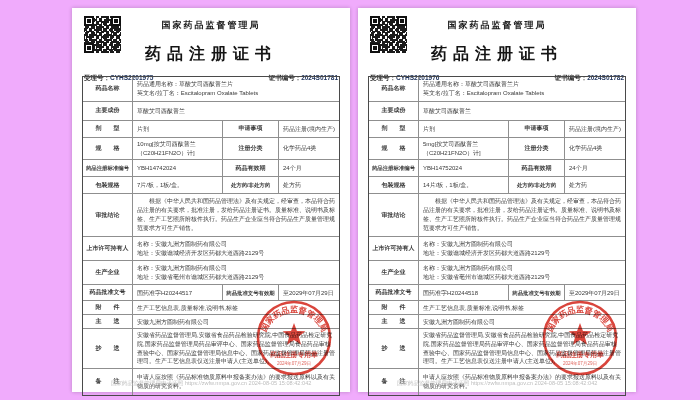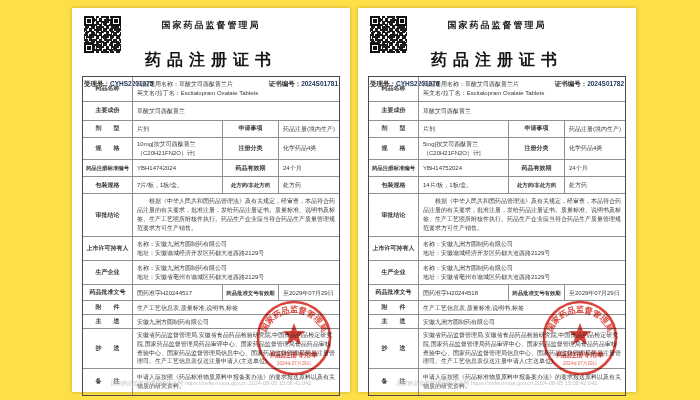--- a/index.html
+++ b/index.html
@@ -1,28 +1,28 @@
 <!DOCTYPE html>
 <html><head>
 <meta charset="utf-8">
 <style>
   html,body{margin:0;padding:0;}
-  .canvas{position:relative;width:700px;height:400px;background:#fde047;overflow:hidden;
+  .canvas{position:relative;width:700px;height:400px;background:#f0abfc;overflow:hidden;
           font-family:"Liberation Sans","DejaVu Sans",sans-serif;color:#333;}
   .cert{position:absolute;top:8px;width:278px;height:384px;background:#fff;
         box-shadow:0 0 4px rgba(0,0,0,.22);}
   .cert.c0{left:72px}.cert.c1{left:358px}
   .qr{position:absolute;left:12px;top:8px;width:37px;height:37px;background:
       repeating-conic-gradient(#1b1b1b 0 25%, transparent 0 50%) 0 0/5px 5px,
       repeating-conic-gradient(transparent 0 25%, #1b1b1b 0 50%) 1px 2px/7px 7px,#fff;}
   .qr .f{position:absolute;width:10px;height:10px;border:2px solid #111;background:#fff;box-sizing:border-box;}
   .qr .f::after{content:"";position:absolute;inset:1px;background:#111;}
   .qr .f.tl{left:0;top:0}.qr .f.tr{right:0;top:0}.qr .f.bl{left:0;bottom:0}
   .agency{text-align:center;font-size:9px;font-weight:bold;letter-spacing:2px;padding-top:11px;color:#1d1d1d;}
-  .cert-title{text-align:center;font-size:16px;font-weight:bold;letter-spacing:6px;margin-top:18px;color:#141414;
+  .cert-title{text-align:center;font-size:16px;font-weight:bold;letter-spacing:6px;margin-top:12px;color:#141414;
               font-family:Liberation Serif, serif;}
   .meta{display:flex;justify-content:space-between;font-size:6.5px;font-weight:bold;
         margin:9px 12px 3px 12px;color:#2b2b2b;}
   .meta .v{color:#20355e;}
   .tbl{position:absolute;left:10px;right:10px;top:68px;border:1px solid #4a4a4a;}
   .tr{display:grid;border-bottom:1px solid #8f8f8f;}
   .tr:last-child{border-bottom:none;}
   .tr.two{grid-template-columns:50px 1fr;}
   .tr.four{grid-template-columns:50px 1fr 56px 60px;}
   .tr>*{box-sizing:border-box;}

